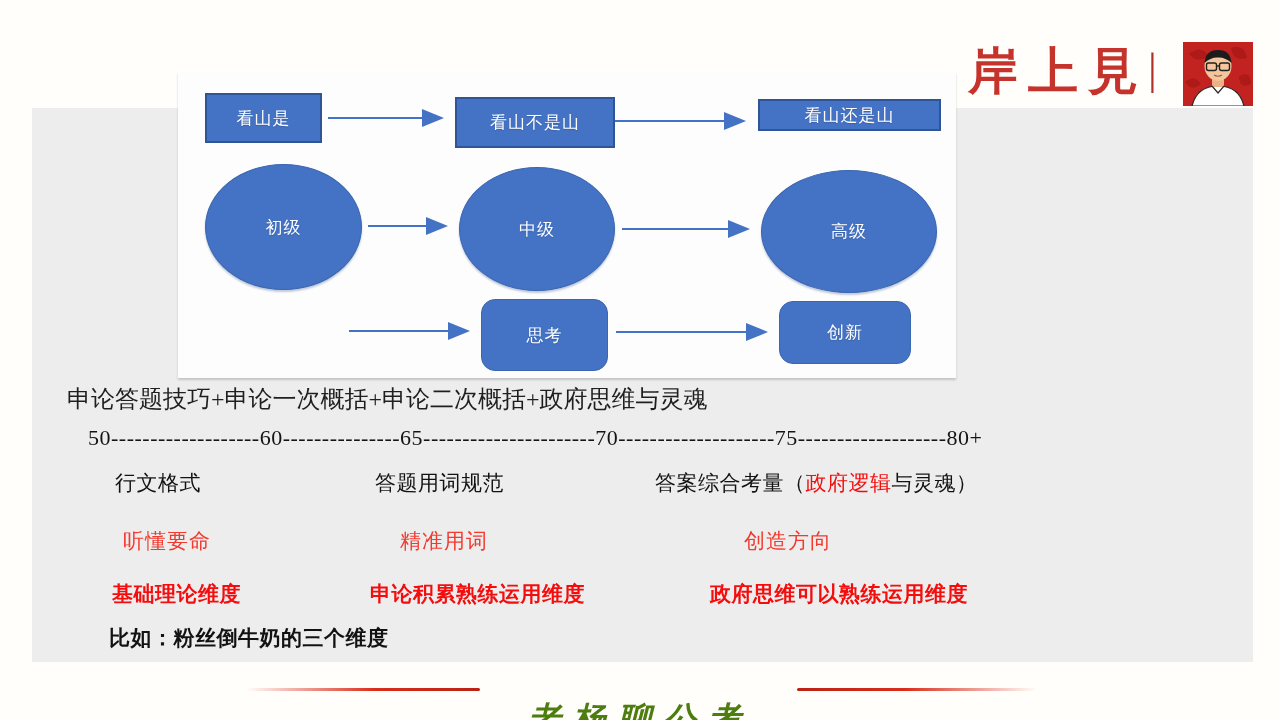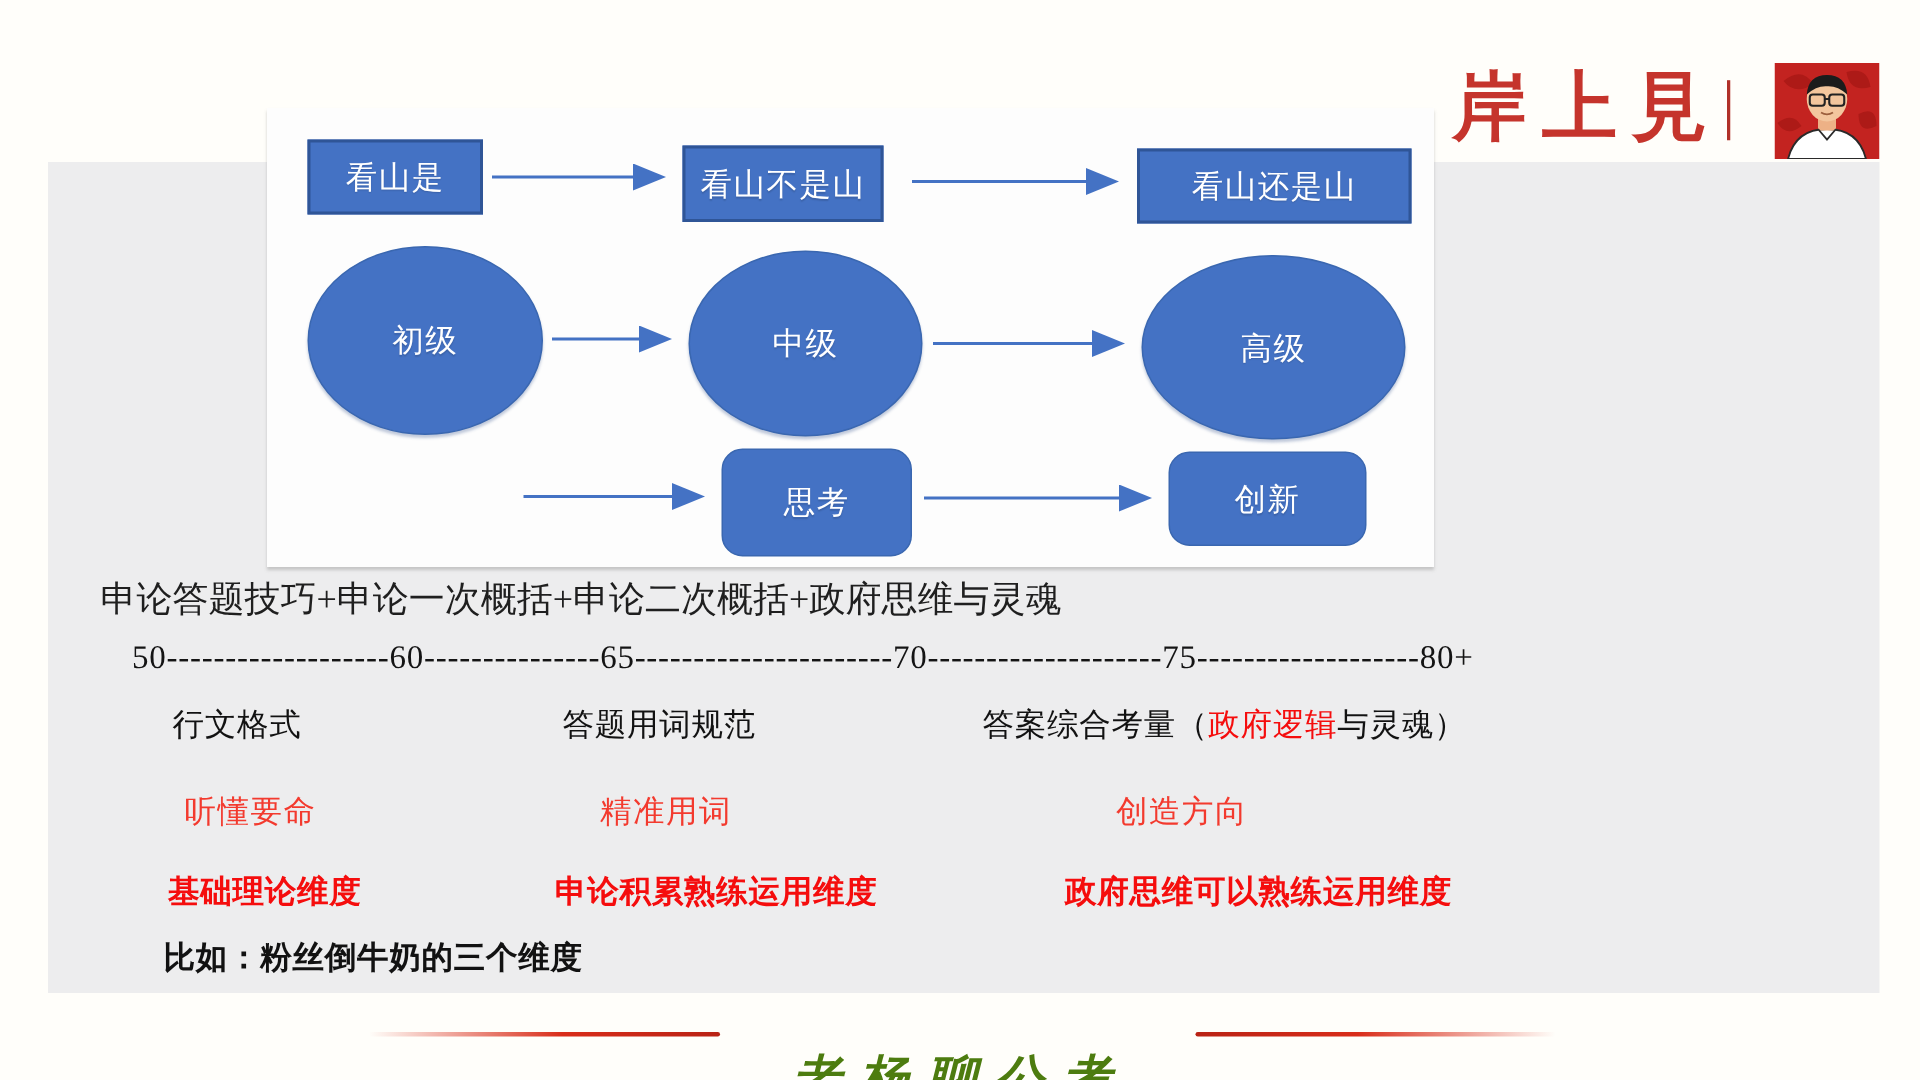--- a/index.html
+++ b/index.html
@@ -16,21 +16,21 @@
   }
   
   .diagram-box {
     position:absolute; left:178px; top:72px; width:778px; height:306px;
     background:#fdfdfd;
     box-shadow:0 2px 2px rgba(120,120,120,.35);
   }
   .shape {
     position:absolute; background:#4472c4; color:#fff;
     display:flex; align-items:center; justify-content:center;
-    font-size:21px; letter-spacing:1px; text-shadow:0 1px 1px rgba(0,0,0,.15);
+    font-size:17px; letter-spacing:1px; text-shadow:0 1px 1px rgba(0,0,0,.15);
   }
   .shape-rect    { border:2px solid #2f5597; }
   .shape-ellipse { border-radius:50%; border:1px solid #3a67b0; box-shadow:0 2px 2px rgba(50,80,140,.3); }
   .shape-round   { border-radius:14px; border:1px solid #3a67b0; }
   .arrow-layer { position:absolute; left:0; top:0; width:778px; height:306px; }
   
   .formula-line {
     position:absolute; left:67px; top:383px;
     font-family:"Liberation Serif", serif; font-size:24px; color:#1f1f1f;
   }
@@ -100,24 +100,24 @@
     <line x1="430" y1="49" x2="564" y2="49" stroke="#4472c4" stroke-width="2" marker-end="url(#arrhead)"></line>
     <line x1="190" y1="154" x2="266" y2="154" stroke="#4472c4" stroke-width="2" marker-end="url(#arrhead)"></line>
     <line x1="444" y1="157" x2="568" y2="157" stroke="#4472c4" stroke-width="2" marker-end="url(#arrhead)"></line>
     <line x1="171" y1="259" x2="288" y2="259" stroke="#4472c4" stroke-width="2" marker-end="url(#arrhead)"></line>
     <line x1="438" y1="260" x2="586" y2="260" stroke="#4472c4" stroke-width="2" marker-end="url(#arrhead)"></line>
   </svg>
 
   <div class="shape shape-rect" style="left:27px;  top:21px; width:117px; height:50px;">
     <span>看山是</span>
   </div>
-  <div class="shape shape-rect" style="left:277px; top:25px; width:134px; height:51px;align-items:center;">
+  <div class="shape shape-rect" style="left:277px; top:25px; width:160px; height:51px;align-items:center;">
     <span>看山不是山</span>
   </div>
-  <div class="shape shape-rect" style="left:580px; top:27px; width:183px; height:50px;">
+  <div class="shape shape-rect" style="left:580px; top:27px; width:183px; height:32px;">
     <span>看山还是山</span>
   </div>
 
   <div class="shape shape-ellipse" style="left:27px;  top:92px; width:157px; height:126px;align-items:center;">
     <span>初级</span>
   </div>
   <div class="shape shape-ellipse" style="left:281px; top:95px; width:156px; height:124px;">
     <span>中级</span>
   </div>
   <div class="shape shape-ellipse" style="left:583px; top:98px; width:176px; height:123px;">

